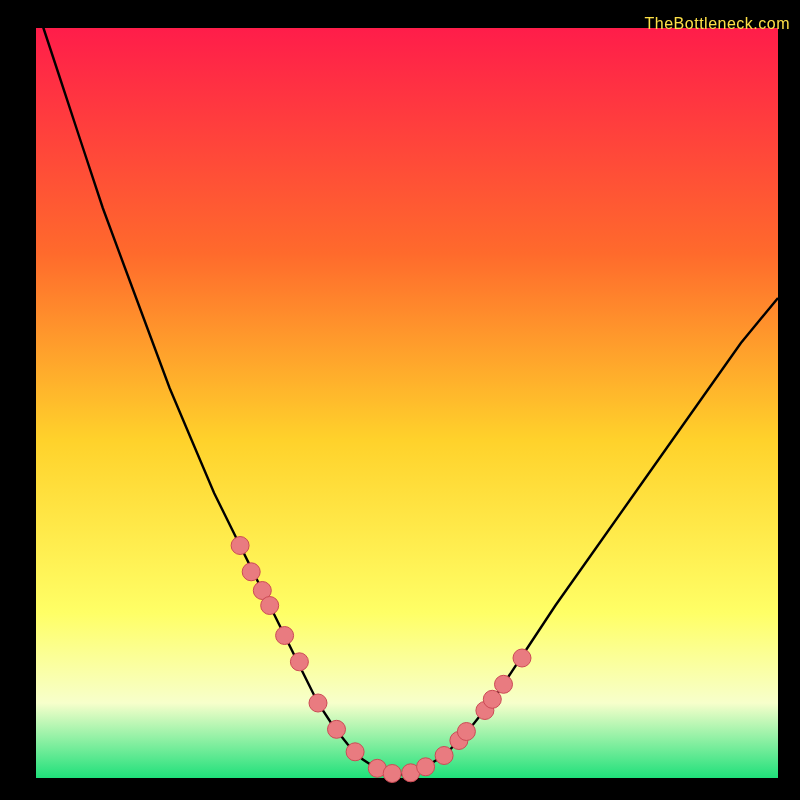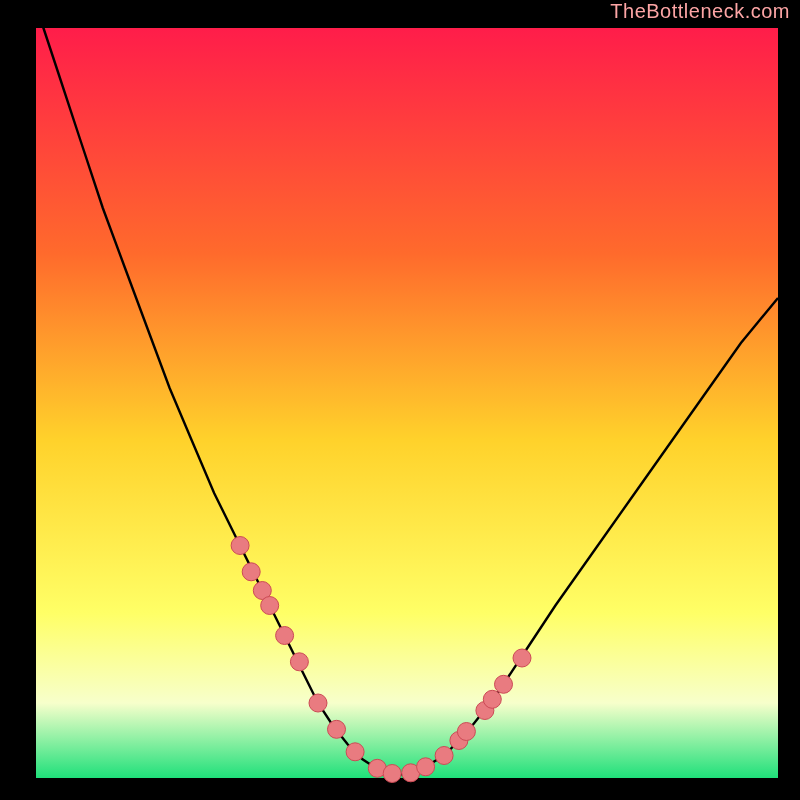--- a/index.html
+++ b/index.html
@@ -12,24 +12,24 @@
     font-family: Arial, Helvetica, sans-serif;
   }
   .stage {
     position: relative;
     width: 800px;
     height: 800px;
     background: #000;
   }
   .watermark {
     position: absolute;
-    top: 0;
+    top: 15px;
     right: 10px;
-    color: #fca5a5;
-    font-size: 20px;
+    color: #fde047;
+    font-size: 16px;
     font-weight: 500;
     letter-spacing: 0.5px;
     z-index: 10;
   }
   svg {
     position: absolute;
     top: 0;
     left: 0;
   }
 </style>

